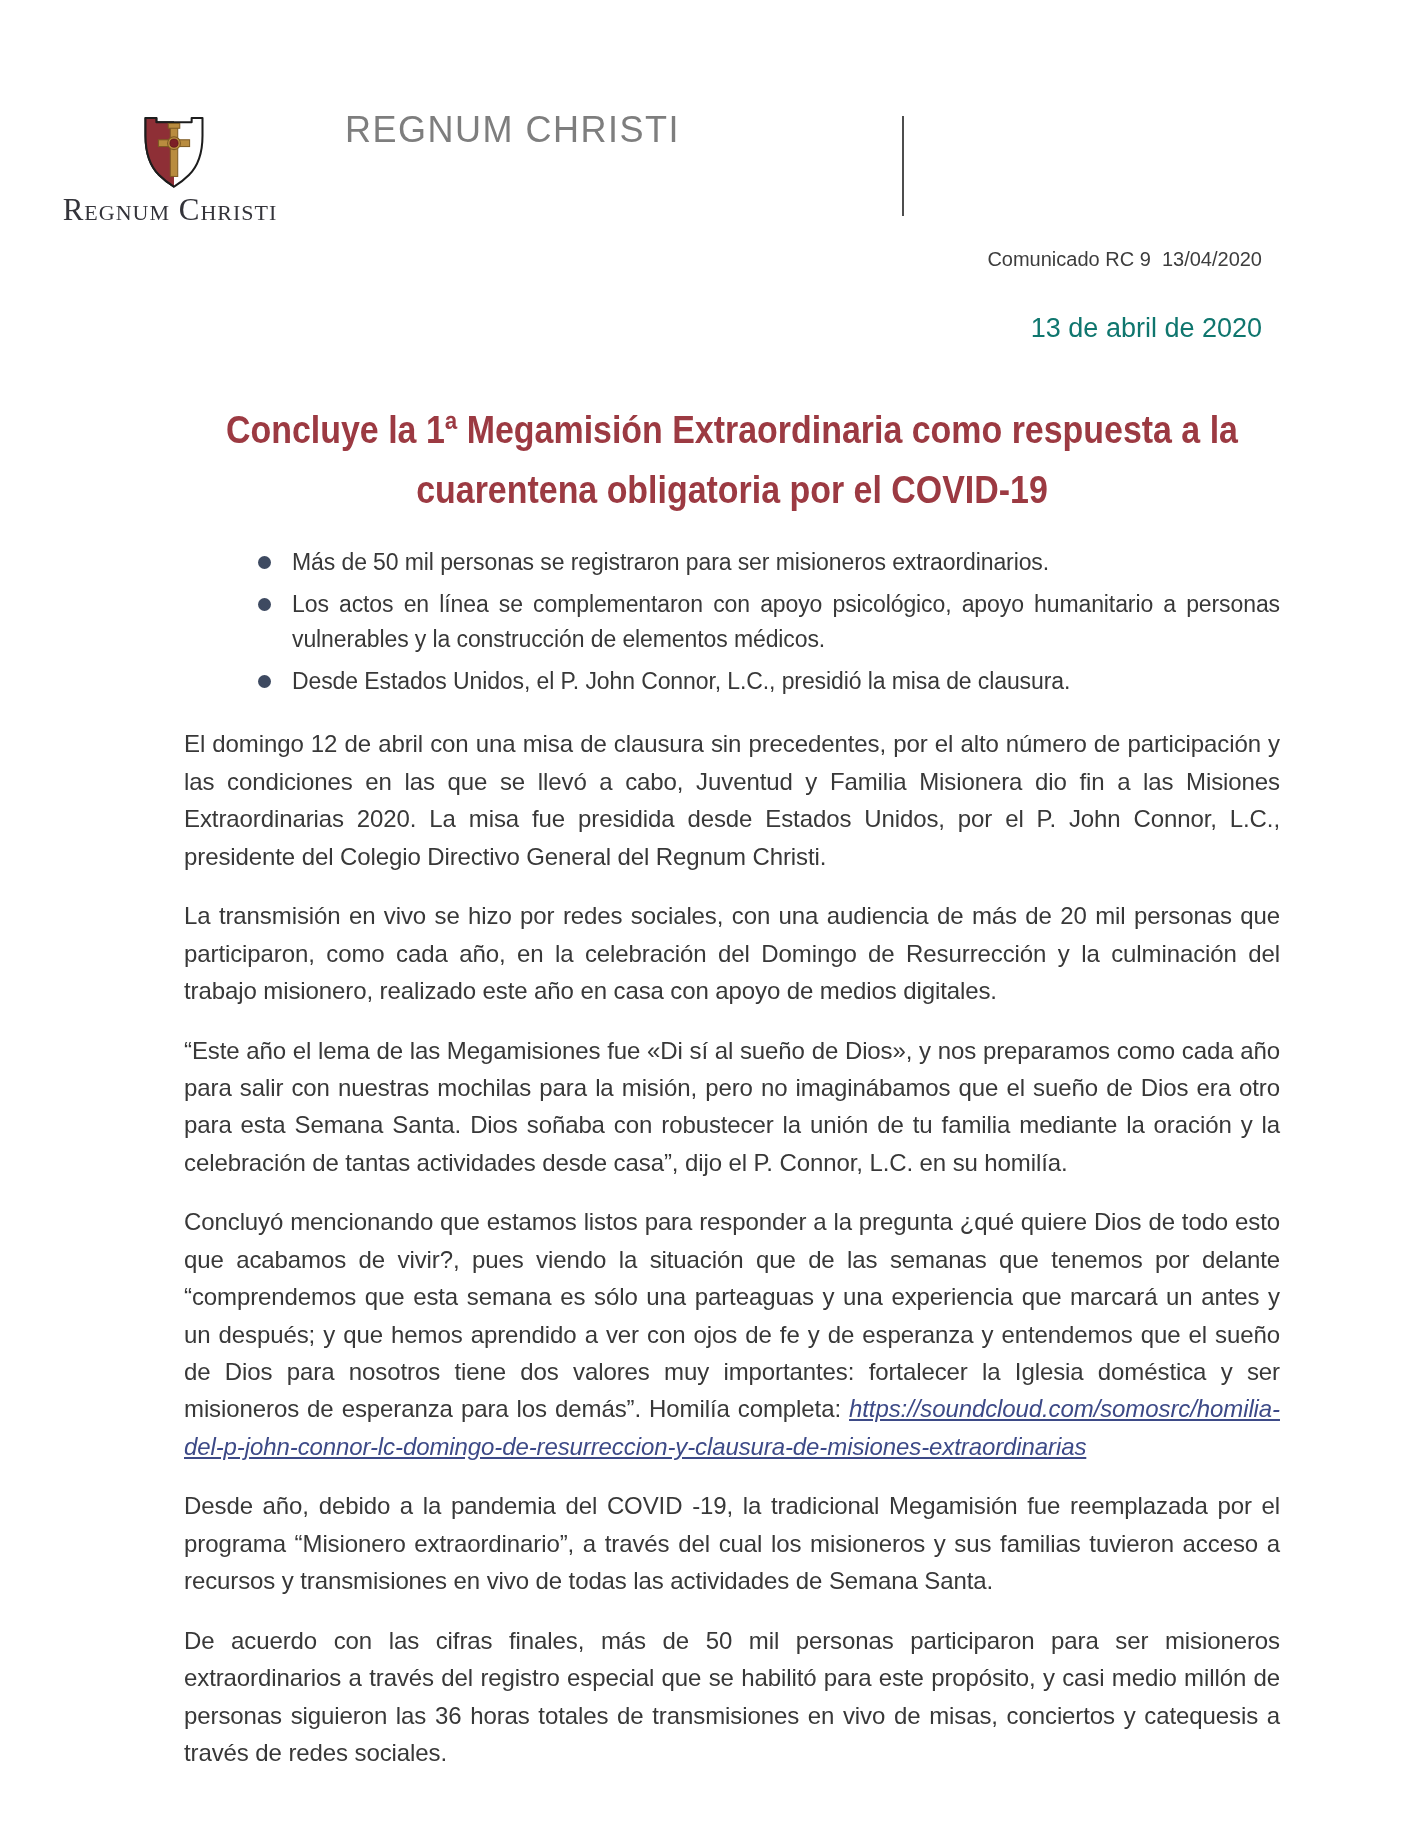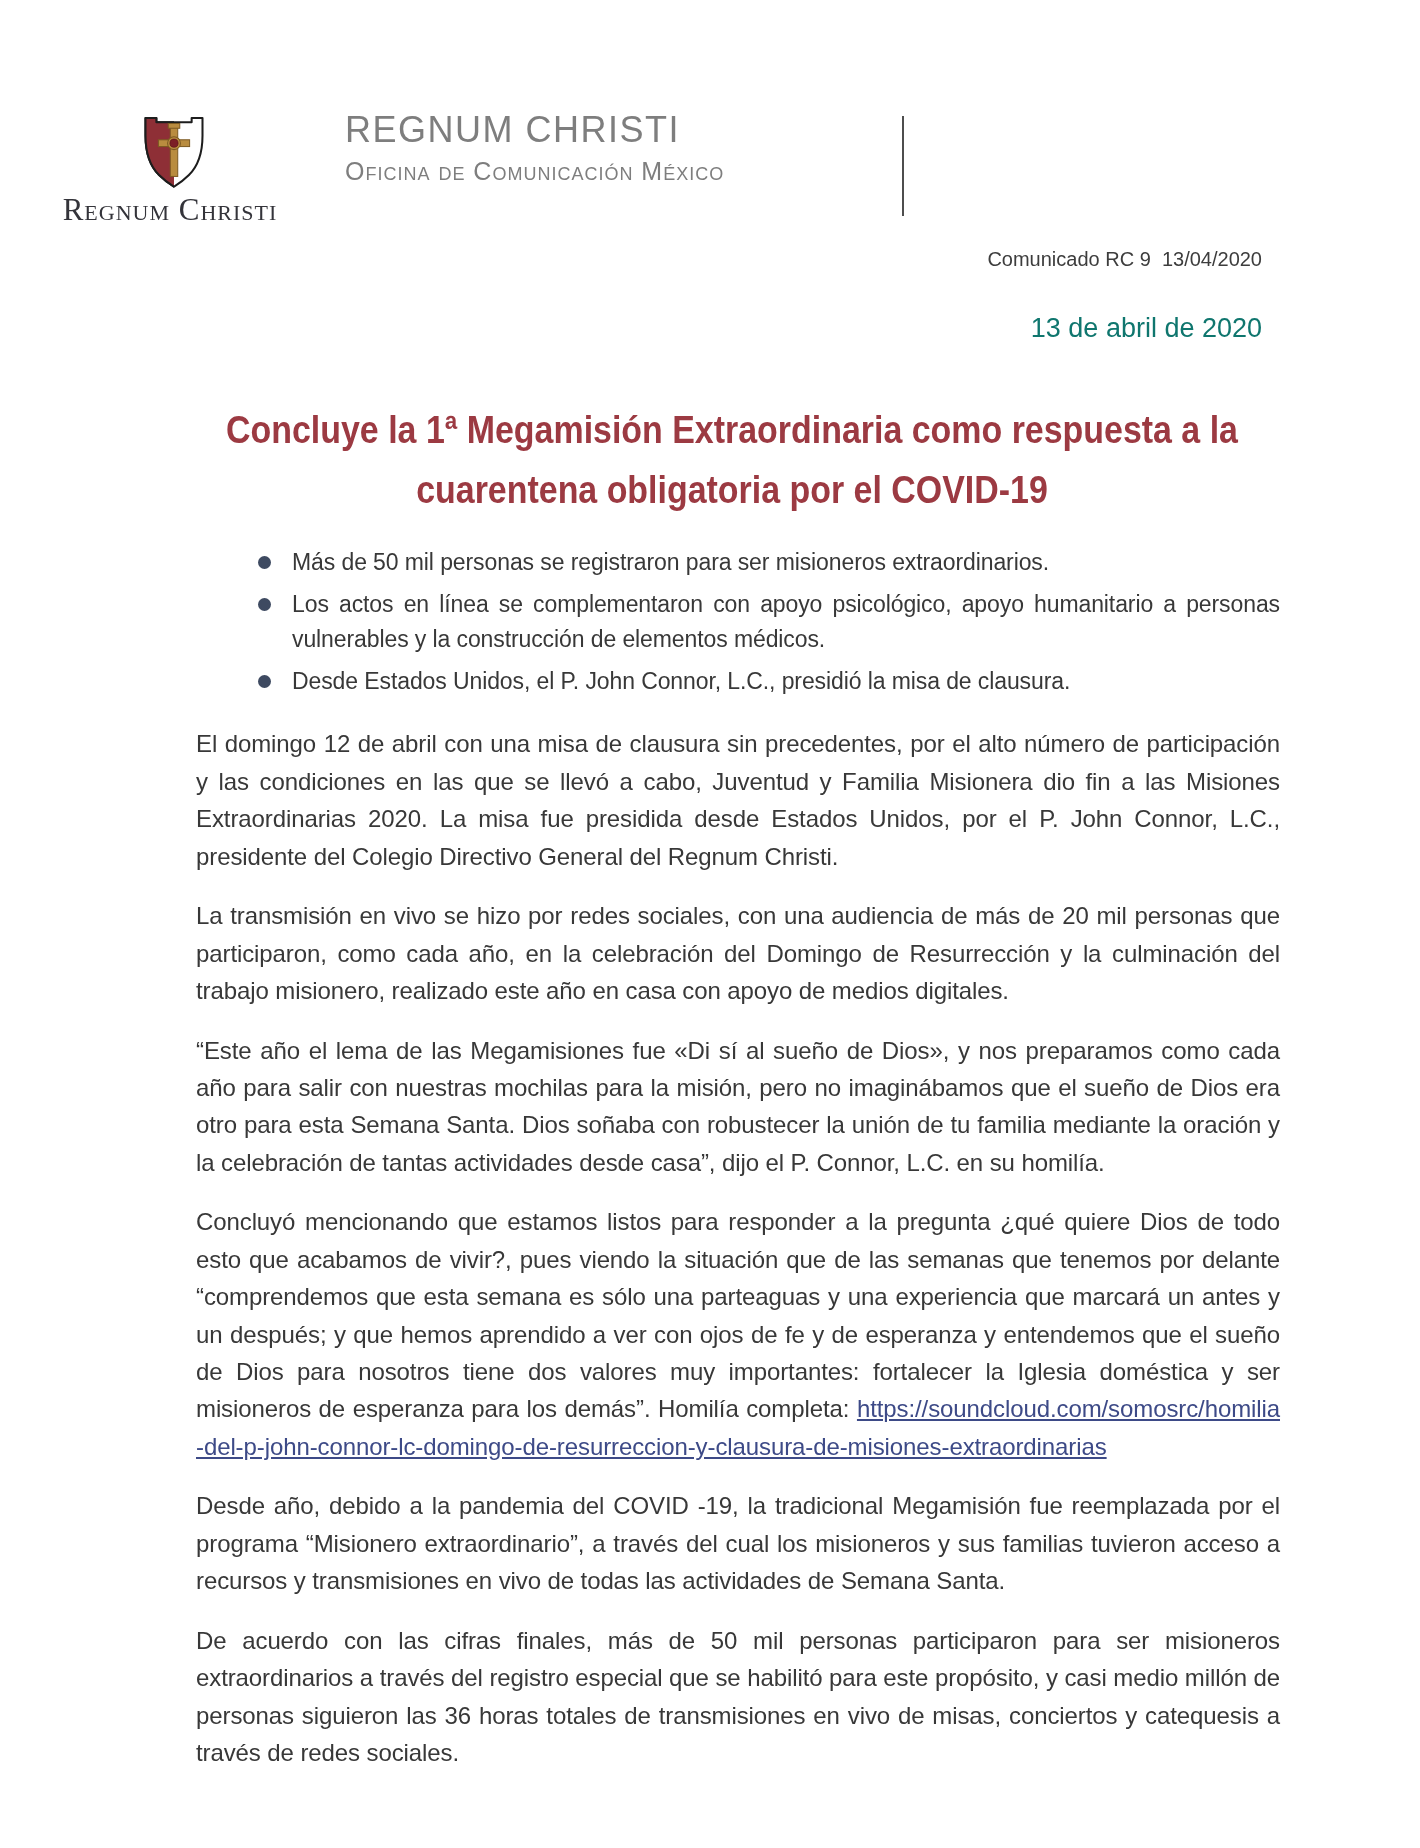--- a/index.html
+++ b/index.html
@@ -57,28 +57,29 @@
     position:relative;padding-left:36px;margin-bottom:6px;
     text-align:justify;
     font-size:23px;line-height:1.55;letter-spacing:-0.1px;
   }
   .bullet-list li::before{
     content:"";position:absolute;left:2px;top:11px;
     width:13px;height:13px;border-radius:50%;
     background:var(--bullet);
   }
   .content p{
-    margin:0 0 22px 12px;
+    margin:0 0 22px 0;
     text-align:justify;
     font-size:24px;line-height:1.56;letter-spacing:-0.1px;
   }
   .doc-link{
     color:var(--link);
     text-decoration:underline;
     word-break:break-all;
+    font-style:italic;
   }
 </style>
 </head>
 <body>
 
 <div class="page">
 
   <div>
     <svg class="shield" viewBox="0 0 100 112" aria-hidden="true">
 
@@ -97,21 +98,20 @@
       <rect x="41.5" y="14" width="17" height="7" fill="var(--shield-gold)" stroke="#7c5a22" stroke-width="1.5"></rect>
       <rect x="27" y="38" width="46" height="10" fill="var(--shield-gold)" stroke="#7c5a22" stroke-width="1.5"></rect>
 
       <circle cx="50" cy="43" r="9.5" fill="var(--shield-gold)" stroke="#7c5a22" stroke-width="1.5"></circle>
       <circle cx="50" cy="43" r="6" fill="#7c1f26" stroke="#5a1216" stroke-width="1"></circle>
     </svg>
     <div class="logo-wordmark">Regnum Christi</div>
 
     <div class="office-block">
       <div class="office-title">REGNUM CHRISTI</div>
-      <div class="office-subtitle">Oficina de Comunicación México</div>
     </div>
 
     <div class="header-divider"></div>
 
     <div class="comunicado-line">Comunicado RC 9  13/04/2020</div>
     <div class="date-line">13 de abril de 2020</div>
   </div>
 
   <div class="content">
     <h1 class="doc-title">Concluye la 1ª Megamisión Extraordinaria como respuesta a la cuarentena obligatoria por el COVID-19</h1>

